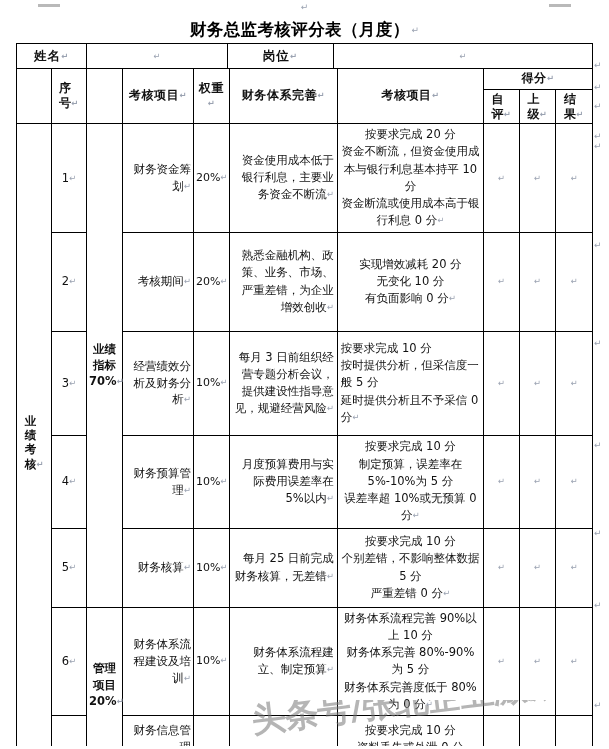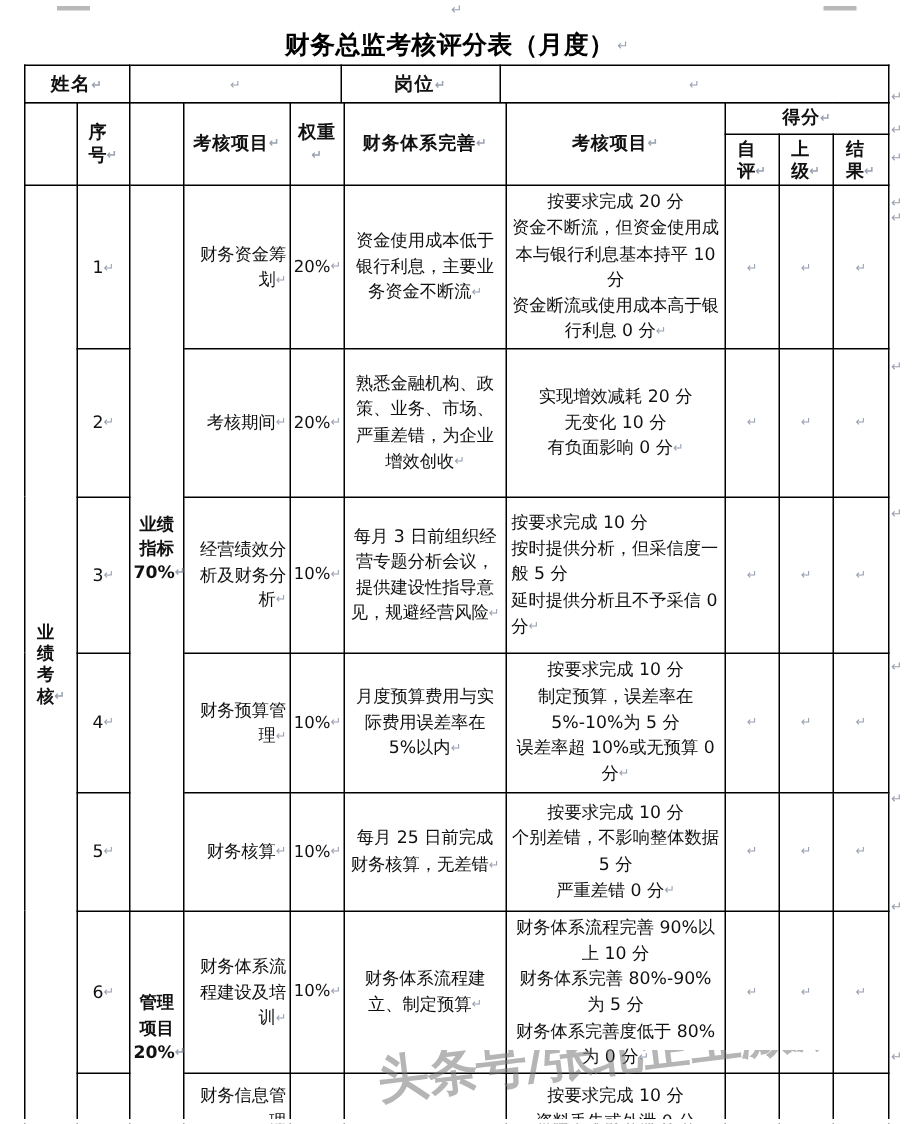--- a/index.html
+++ b/index.html
@@ -133,21 +133,21 @@
   .vstack {
     display: inline-block;
     line-height: 1.24;
     letter-spacing: 0;
   }
 
   .idx { font-size: 11.5px; }
   .cat { font-size: 11.5px; line-height: 1.42; font-weight: bold; }
   .item { font-size: 11.5px; line-height: 1.45; text-align: right; }
   .weight { font-size: 11px; }
-  .target { font-size: 11.5px; line-height: 1.5; padding: 2px 3px; }
+  .target { font-size: 11.5px; line-height: 1.5; padding: 2px 3px; text-align: right; }
   .criteria { font-size: 11.5px; line-height: 1.5; padding: 2px 3px; }
   .criteria.left { text-align: left; }
   .blank-cell { }
 
   .mark {
     color: #9aa2b1;
     font-size: 8.5px;
     vertical-align: 1px;
   }
 

